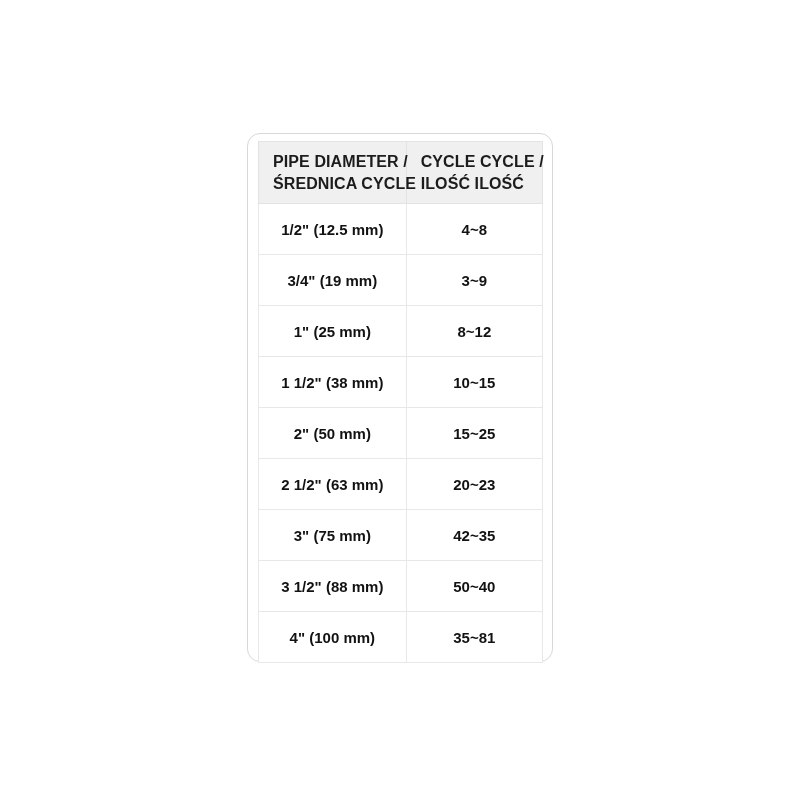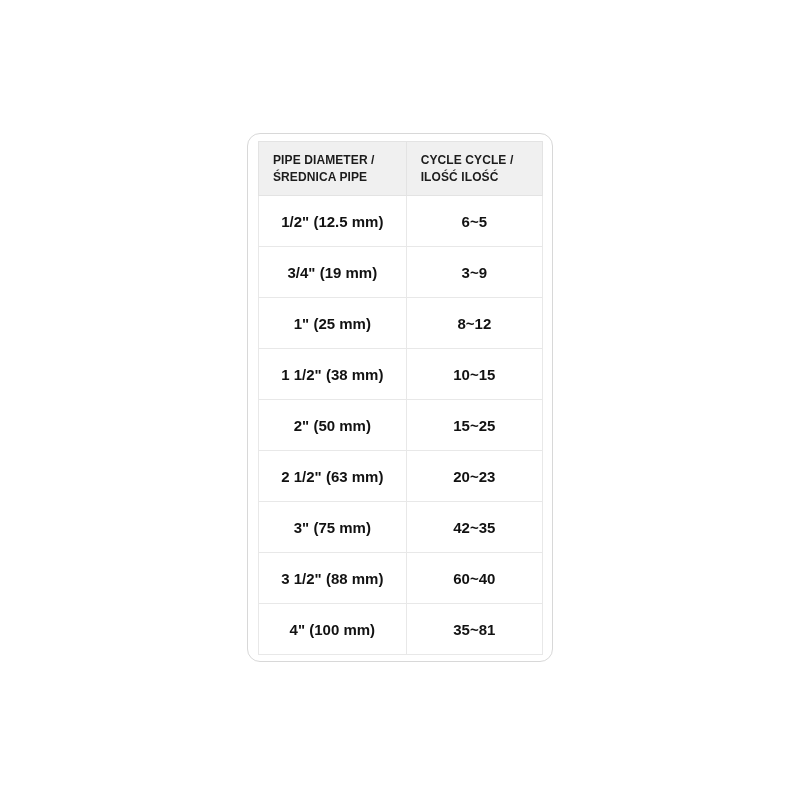--- a/index.html
+++ b/index.html
@@ -37,21 +37,21 @@
     border: 1px solid #e3e3e3;
   }
 
   #spec-table col.col-diameter { width: 52%; }
   #spec-table col.col-cycles   { width: 48%; }
 
   #spec-table thead th {
     background: #f0f0f0;
     border: 1px solid #e3e3e3;
     color: #1c1c1c;
-    font-size: 12px;
+    font-size: 16px;
     font-weight: bold;
     line-height: 1.35;
     letter-spacing: 0.1px;
     text-align: left;
     padding: 9px 6px 9px 14px;
     vertical-align: middle;
     height: 54px;
     box-sizing: border-box;
   }
   #spec-table thead th .hdr-line { display: block; white-space: nowrap; }
@@ -76,32 +76,32 @@
 <div id="spec-card">
   <table id="spec-table">
     <colgroup>
       <col class="col-diameter">
       <col class="col-cycles">
     </colgroup>
     <thead>
       <tr>
         <th>
           <span class="hdr-line">PIPE DIAMETER /</span>
-          <span class="hdr-line">ŚREDNICA PIPE</span>
+          <span class="hdr-line">ŚREDNICA CYCLE</span>
         </th>
         <th>
           <span class="hdr-line">CYCLE CYCLE /</span>
           <span class="hdr-line">ILOŚĆ ILOŚĆ</span>
         </th>
       </tr>
     </thead>
     <tbody>
       <tr>
         <td>1/2" (12.5 mm)</td>
-        <td>6~5</td>
+        <td>4~8</td>
       </tr>
       <tr>
         <td>3/4" (19 mm)</td>
         <td>3~9</td>
       </tr>
       <tr>
         <td>1" (25 mm)</td>
         <td>8~12</td>
       </tr>
       <tr>
@@ -115,21 +115,21 @@
       <tr>
         <td>2 1/2" (63 mm)</td>
         <td>20~23</td>
       </tr>
       <tr>
         <td>3" (75 mm)</td>
         <td>42~35</td>
       </tr>
       <tr>
         <td>3 1/2" (88 mm)</td>
-        <td>60~40</td>
+        <td>50~40</td>
       </tr>
       <tr>
         <td>4" (100 mm)</td>
         <td>35~81</td>
       </tr>
     </tbody>
   </table>
 </div>
 
 </body></html>

